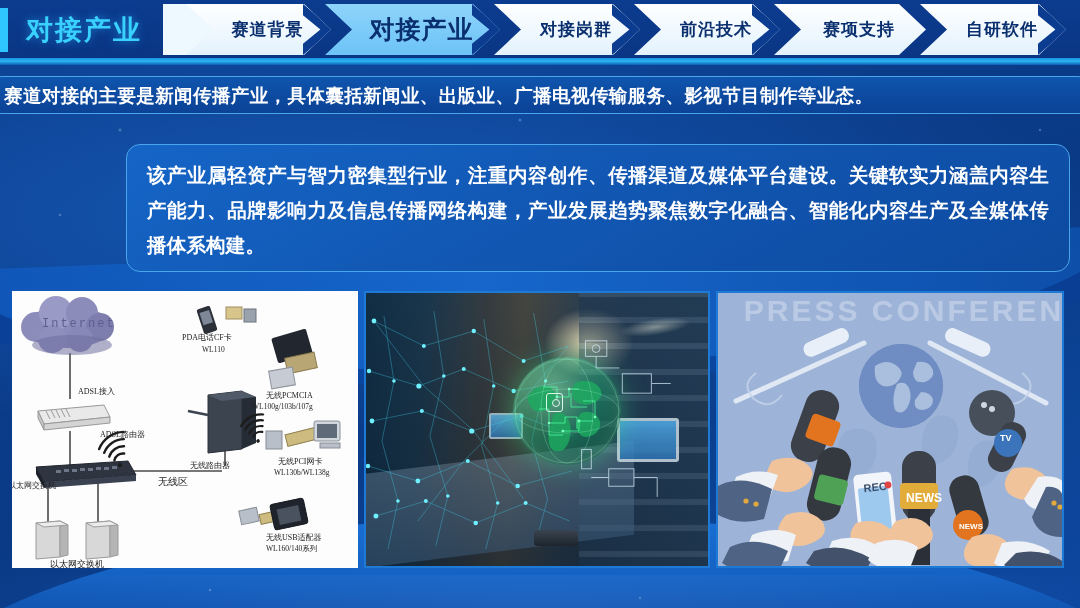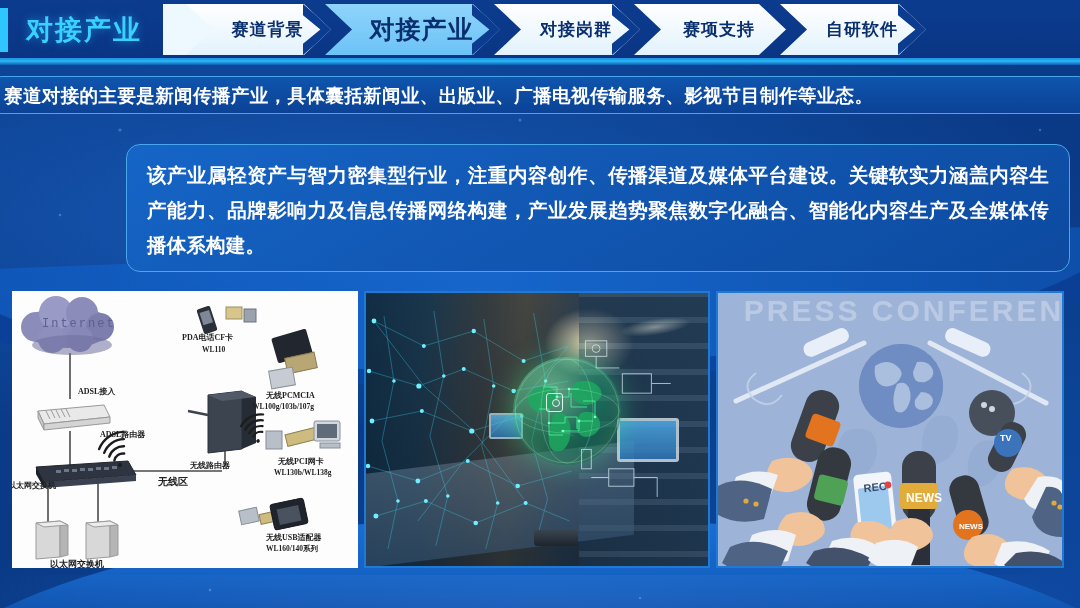--- a/index.html
+++ b/index.html
@@ -148,21 +148,21 @@
   .img-card { position:relative; overflow:hidden; }
   .img-card.left   { width:346px; background:#ffffff; }
   .img-card.mid    { width:346px; }
   .img-card.right  { width:348px; }
 
   
   .net { position:absolute; inset:0; background:#fdfdfd; }
   .net svg { position:absolute; inset:0; }
   .net-label {
     position:absolute; color:#222; font-size:8px; line-height:10px;
-    font-family:"Liberation Serif","DejaVu Serif",serif; font-weight:700;
+    font-family:"Liberation Serif","DejaVu Serif",serif; font-weight:400;
     text-align:center; white-space:nowrap;
   }
   .net-label.small { font-size:7.5px; }
   .cloud-text {
     position:absolute; color:#5d5f8f; font-size:12px; letter-spacing:2px;
     font-family:"Liberation Mono","DejaVu Sans Mono",monospace;
   }
 
   
   .mid-scene { position:absolute; inset:0; background:#0e2233; overflow:hidden; }
@@ -282,20 +282,24 @@
     <div class="tab" style="width:145px">
       <span>赛道背景</span>
       <span class="tab-sep"></span>
     </div>
     <div class="tab active" style="width:175px">
       <span>对接产业</span>
       <span class="tab-sep"></span>
     </div>
     <div class="tab" style="width:146px">
       <span>对接岗群</span>
+      <span class="tab-sep"></span>
+    </div>
+    <div class="tab" style="width:146px">
+      <span>前沿技术</span>
       <span class="tab-sep"></span>
     </div>
     <div class="tab" style="width:152px">
       <span>赛项支持</span>
     </div>
     <div class="tab" style="width:146px">
       <span>自研软件</span>
       <span class="tab-sep"></span>
     </div>
   </div>

